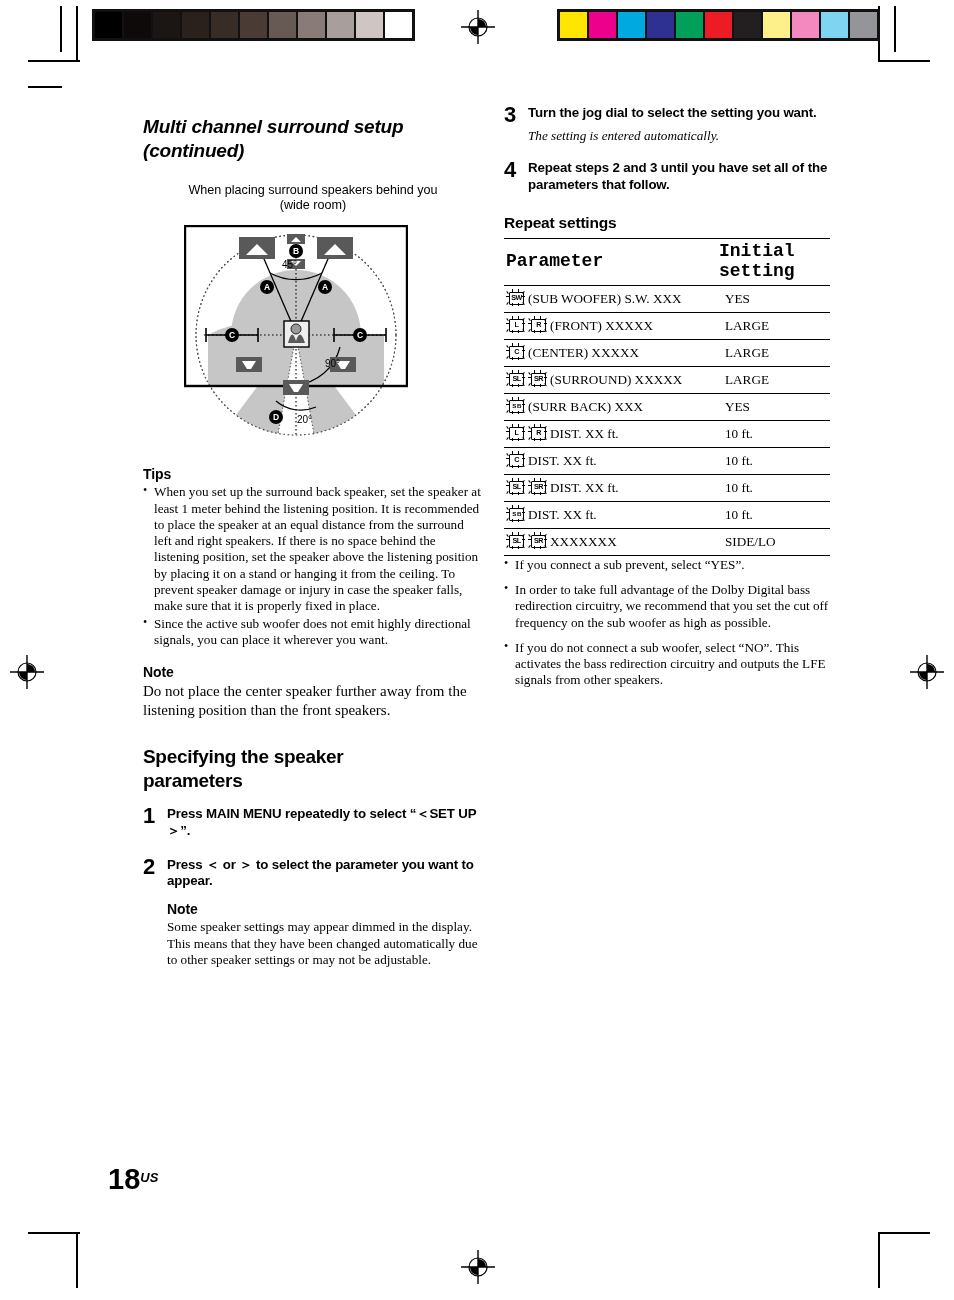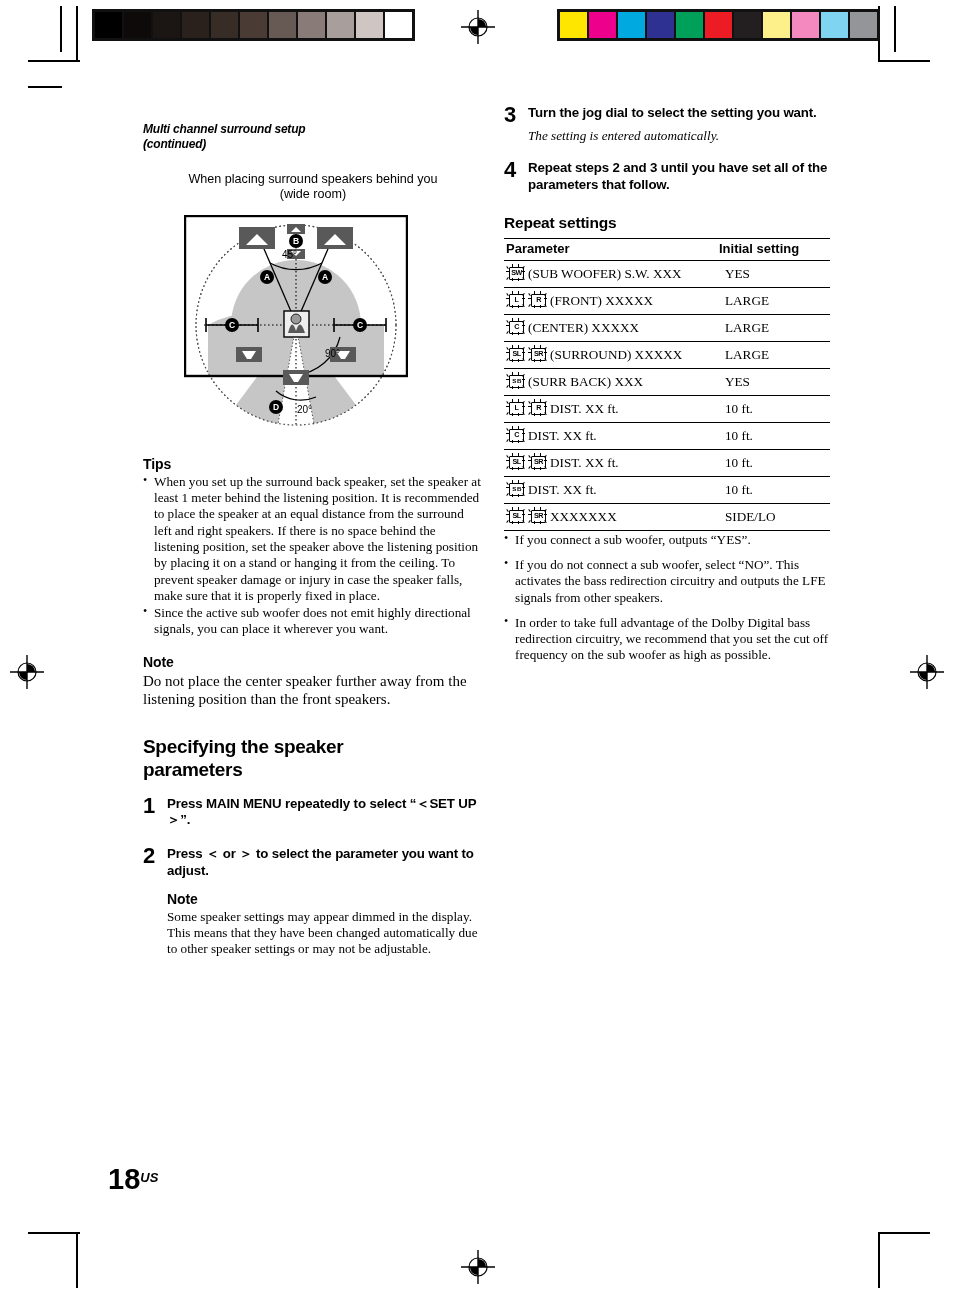--- a/index.html
+++ b/index.html
@@ -15,22 +15,22 @@
   .barstrip .patch{width:27px;height:26px;margin-right:2px;}
   .barstrip .patch:last-child{margin-right:0;}
 
   
   .col{position:absolute;}
   .col-left{left:143px;top:105px;width:340px;}
   .col-right{left:504px;top:105px;width:330px;}
 
   .chapter-title{
     font-family:"Liberation Sans", sans-serif;
-    font-weight:bold;font-style:italic;font-size:12px;
-    line-height:1.25;letter-spacing:-0.2px;margin:17px 0 0 0;
+    font-weight:bold;font-style:italic;font-size:19px;
+    line-height:1.25;letter-spacing:-0.2px;margin:10px 0 0 0;
   }
   .fig-caption{
     font-family:"Liberation Sans", sans-serif;
     font-size:12.6px;text-align:center;line-height:1.22;
     margin:20px 0 0 0;
   }
 
   
   .figure{margin:12px 0 0 41px;width:224px;height:225px;position:relative;}
   .figure svg{display:block;}
@@ -57,22 +57,22 @@
      font-family:"Liberation Sans", sans-serif;font-weight:bold;font-size:22px;}
   .step .txt{font-family:"Liberation Sans", sans-serif;font-weight:bold;
      font-size:13.3px;line-height:1.26;letter-spacing:-0.15px;}
   .step .sub-note{margin-top:6px;}
   .step .serif{font-family:"Liberation Serif", serif;font-weight:normal;font-size:13.2px;line-height:1.24;}
 
   
   h3.tablehead{font-family:"Liberation Sans", sans-serif;font-weight:bold;
      font-size:15.5px;margin:20px 0 6px 0;letter-spacing:-0.2px;}
   table.settings{border-collapse:collapse;width:326px;font-size:13.2px;}
-  table.settings th{font-family:Liberation Sans, sans-serif;font-weight:bold;
-     font-size:13px;text-align:left;padding:2px 0 4px 2px;
+  table.settings th{font-family:Liberation Mono, monospace;font-weight:bold;
+     font-size:18px;text-align:left;padding:2px 0 4px 2px;
      border-top:1.6px solid #000;border-bottom:1.1px solid #000;}
   table.settings td{padding:5px 0 5px 2px;border-bottom:1px solid #000;
      vertical-align:middle;white-space:nowrap;}
   table.settings tr:last-child td{border-bottom:1.6px solid #000;}
   table.settings td.val{padding-left:8px;}
   table.settings col.c1{width:213px;}
 
   
   .spk{display:inline-block;position:relative;vertical-align:-2px;
        margin-right:3px;width:19px;height:14px;}
@@ -315,21 +315,21 @@
     <span>parameters</span>
   </h2>
 
   <div class="step">
     <span class="num">1</span>
     <div class="txt">Press MAIN MENU repeatedly to select “＜SET UP＞”.</div>
   </div>
 
   <div class="step" style="margin-top:17px;">
     <span class="num">2</span>
-    <div class="txt">Press ＜ or ＞ to select the parameter you want to adjust.</div>
+    <div class="txt">Press ＜ or ＞ to select the parameter you want to appear.</div>
     <div class="sub-note">
       <h3 class="sub" style="margin-top:11px;">Note</h3>
       <p class="body serif">Some speaker settings may appear dimmed in the display. This means that they have been changed automatically due to other speaker settings or may not be adjustable.</p>
     </div>
   </div>
 </div>
 
 <div class="col col-right">
 
   <div class="step" style="margin-top:0;">
@@ -395,21 +395,21 @@
         </tr>
         <tr>
           <td><span class="spk"><span class="bx">SL</span><i class="t1"></i><i class="t2"></i><i class="t3"></i><i class="t4"></i><i class="l1"></i><i class="r1"></i><i class="b1"></i><i class="b2"></i><i class="b3"></i><i class="b4"></i></span><span class="spk"><span class="bx">SR</span><i class="t1"></i><i class="t2"></i><i class="t3"></i><i class="t4"></i><i class="l1"></i><i class="r1"></i><i class="b1"></i><i class="b2"></i><i class="b3"></i><i class="b4"></i></span><span>XXXXXXX</span></td>
           <td class="val">SIDE/LO</td>
         </tr>
       </tbody>
   </table>
 
 
   <ul class="bullets spaced">
-    <li>If you connect a sub woofer, outputs “YES”.</li>
+    <li>If you connect a sub prevent, select “YES”.</li>
+    <li>In order to take full advantage of the Dolby Digital bass redirection circuitry, we recommend that you set the cut off frequency on the sub woofer as high as possible.</li>
     <li>If you do not connect a sub woofer, select “NO”. This activates the bass redirection circuitry and outputs the LFE signals from other speakers.</li>
-    <li>In order to take full advantage of the Dolby Digital bass redirection circuitry, we recommend that you set the cut off frequency on the sub woofer as high as possible.</li>
   </ul>
 </div>
 
 <div class="pagenum"><span>18</span><sup>US</sup></div>
 
 <div class="footer">STR-DE695 4-247-631-11 (1) US</div>
 
 </body></html>

